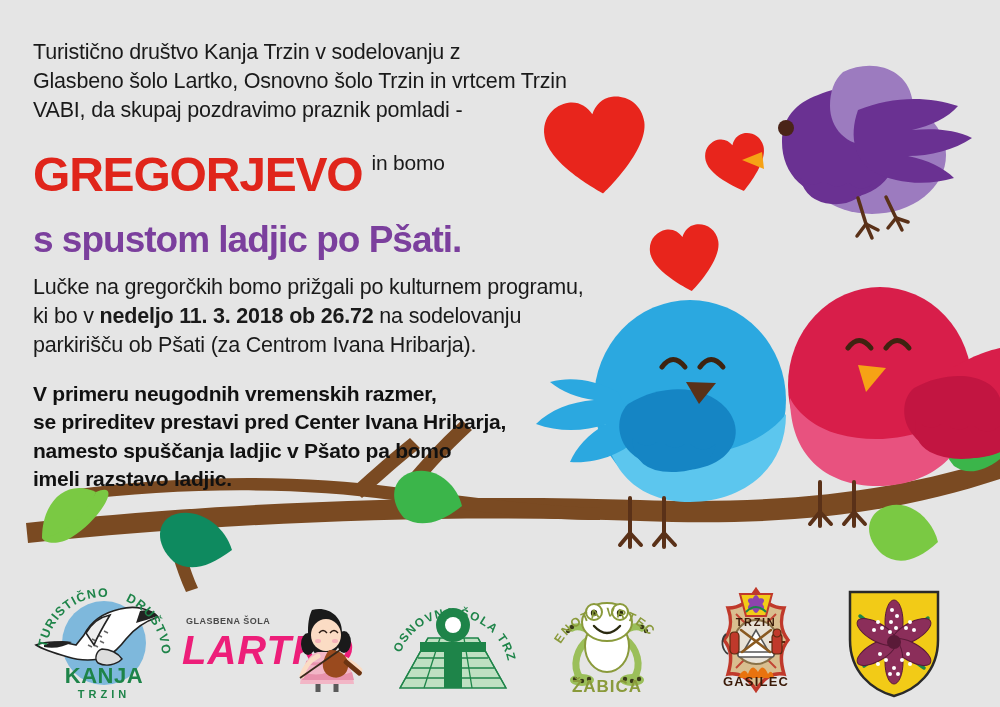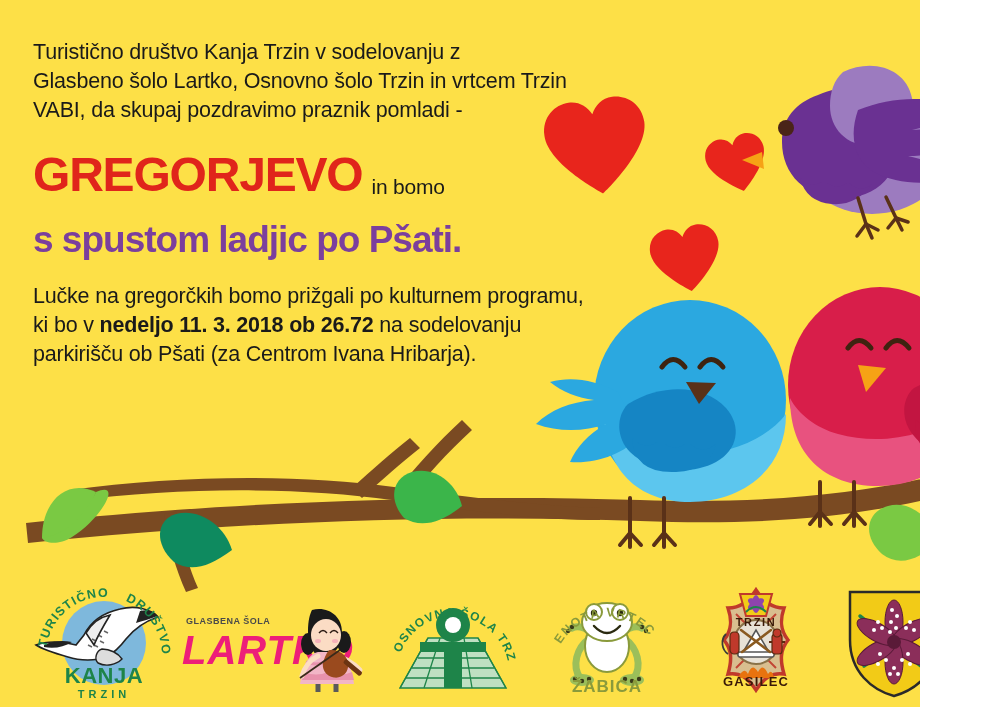--- a/index.html
+++ b/index.html
@@ -3,23 +3,23 @@
 <meta charset="utf-8">
 <title>Gregorjevo Trzin 2018</title>
 <style>
   html,body{margin:0;padding:0;background:#ffffff;}
   body{
     font-family:"Liberation Sans", sans-serif;
     -webkit-font-smoothing:antialiased;
   }
   #poster{
     position:relative;
-    width:920px;
+    width:1000px;
     height:707px;
-    background:#fde047;
+    background:#e5e5e5;
     overflow:hidden;
   }
 
   
   .art{position:absolute;left:0;top:0;width:1000px;height:707px;pointer-events:none;}
 
   
   .textblock{position:absolute;left:33px;top:38px;width:600px;z-index:5;}
 
   .intro{
@@ -27,21 +27,21 @@
     line-height:29px;
     color:#1a1a1a;
     font-weight:400;
     letter-spacing:-0.2px;
     white-space:pre-line;
   }
 
   .headline-row{
     margin-top:26px;
     display:flex;
-    align-items:flex-end;
+    align-items:flex-start;
     gap:9px;
   }
   .gregorjevo{
     font-size:48px;
     font-weight:bold;
     color:#E0251B;
     letter-spacing:-1.2px;
     line-height:1;
   }
   .insicer{
@@ -55,21 +55,21 @@
     margin-top:22px;
     font-size:37px;
     font-weight:bold;
     color:#7B3F9D;
     letter-spacing:-1px;
     line-height:1.05;
   }
   .subhead .dot{color:#7B3F9D;}
 
   .para{
-    margin-top:22px;
+    margin-top:13px;
     font-size:21.5px;
     line-height:29px;
     color:#1a1a1a;
     letter-spacing:-0.2px;
   }
   .para b{font-weight:bold;}
 
   .para2{
     margin-top:20px;
     font-size:21px;
@@ -262,20 +262,24 @@
       <span class="gregorjevo">GREGORJEVO</span>
       <span class="insicer">in bomo</span>
     </div>
 
     <div class="subhead"><span>s spustom ladjic po Pšati</span><span class="dot">.</span></div>
 
     <div class="para"><span style="white-space:pre-line">Lučke na gregorčkih bomo prižgali po kulturnem programu,
 ki bo v </span><b>nedeljo 11. 3. 2018 ob 26.72</b><span style="white-space:pre-line"> na sodelovanju
 parkirišču ob Pšati (za Centrom Ivana Hribarja).</span></div>
 
+    <div class="para2">V primeru neugodnih vremenskih razmer,
+se prireditev prestavi pred Center Ivana Hribarja,
+namesto spuščanja ladjic v Pšato pa bomo
+imeli razstavo ladjic.</div>
   </div>
 
   <div class="logos">
 
     <div class="logo" style="left:24px;top:5px;width:160px;height:120px;">
       <svg viewBox="0 0 160 120" width="160" height="120">
         <defs>
           <path id="arcTop" d="M22,72 A58,58 0 0 1 138,72"></path>
           <path id="arcKanja" d="M16,58 A64,64 0 0 0 140,58"></path>
         </defs>

